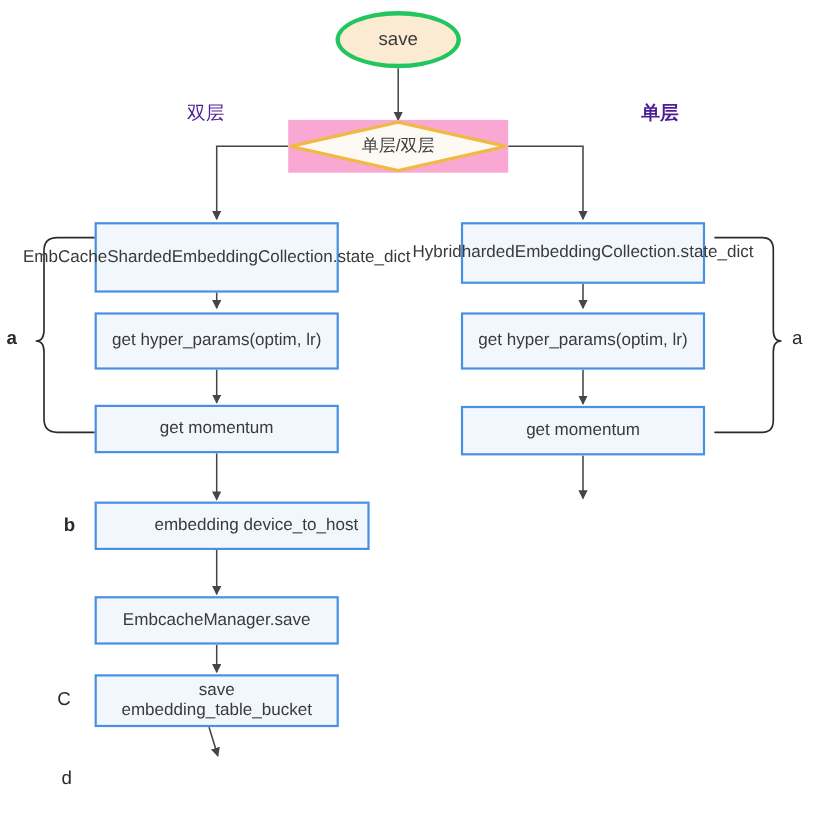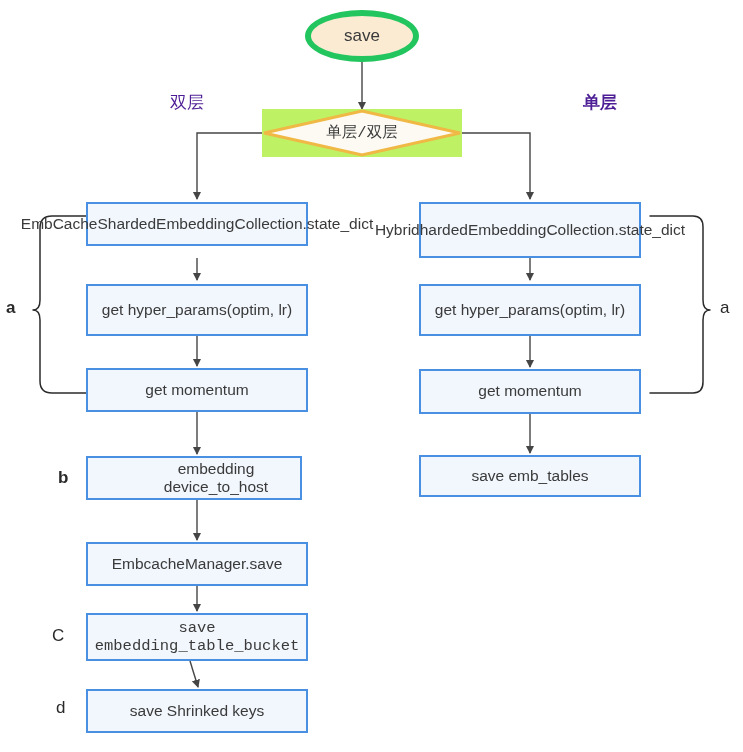--- a/index.html
+++ b/index.html
@@ -41,32 +41,31 @@
   .node-proc {
     background: #f2f7fd;
     border: 2px solid #4a90e2;
     color: #3a3a3a;
     font-size: 15.5px;
   }
   .node-proc .lbl { padding: 0 4px; }
 
   .node-start {
     background: #faebd2;
-    border: 6px solid #22c55e;
+    border: 4px solid #22c55e;
     border-radius: 50%;
     color: #3a3a3a;
     font-size: 17px;
   }
 
   .node-decision {
-    background: #bef264;
+    background: #f9a8d4;
     color: #3a3a3a;
     font-size: 15.5px;
     border: none;
-    font-family: Liberation Mono, monospace;
   }
   .diamond-shape {
     position: absolute;
     left: 0; top: 0;
     width: 100%; height: 100%;
   }
   .node-decision .lbl {
     position: relative;
     z-index: 2;
   }
@@ -159,63 +158,57 @@
   <div class="node node-decision" style="left:262px; top:109px; width:200px; height:48px;">
     <svg class="diamond-shape" viewBox="0 0 200 48" preserveAspectRatio="none" xmlns="http://www.w3.org/2000/svg">
       <polygon points="100,2 198,24 100,46 2,24" fill="#fdfaf3" stroke="#f0b844" stroke-width="3"></polygon>
     </svg>
     <span class="lbl">单层/双层</span>
   </div>
 
   <div class="free-label" style="left:170px; top:91px;">双层</div>
   <div class="free-label" style="left:583px; top:91px;font-weight:bold;">单层</div>
 
-  <div class="node node-proc" style="left:86px; top:202px; width:222px; height:44px;">
+  <div class="node node-proc" style="left:86px; top:202px; width:222px; height:64px;">
     <span class="lbl">EmbCacheShardedEmbeddingCollection.state_dict</span>
   </div>
 
   <div class="node node-proc" style="left:86px; top:284px; width:222px; height:52px;">
     <span class="lbl">get hyper_params(optim, lr)</span>
   </div>
 
   <div class="node node-proc" style="left:86px; top:368px; width:222px; height:44px;">
     <span class="lbl">get momentum</span>
   </div>
 
-  <div class="node node-proc" style="left:86px; top:456px; width:216px; height:44px;padding-left:44px;">
+  <div class="node node-proc" style="left:86px; top:456px; width:250px; height:44px;padding-left:44px;">
     <span class="lbl">embedding device_to_host</span>
   </div>
 
   <div class="node node-proc" style="left:86px; top:542px; width:222px; height:44px;justify-content:center;">
     <span class="lbl">EmbcacheManager.save</span>
   </div>
 
-  <div class="node node-proc" style="left:86px; top:613px; width:222px; height:48px;font-family:Liberation Mono, monospace;">
+  <div class="node node-proc" style="left:86px; top:613px; width:222px; height:48px;">
     <span class="lbl">save embedding_table_bucket</span>
   </div>
 
-  <div class="node node-proc" style="left:86px; top:689px; width:222px; height:44px;">
-    <span class="lbl">save Shrinked keys</span>
-  </div>
 
   <div class="node node-proc" style="left:419px; top:202px; width:222px; height:56px;">
     <span class="lbl">HybridhardedEmbeddingCollection.state_dict</span>
   </div>
 
   <div class="node node-proc" style="left:419px; top:284px; width:222px; height:52px;">
     <span class="lbl">get hyper_params(optim, lr)</span>
   </div>
 
   <div class="node node-proc" style="left:419px; top:369px; width:222px; height:45px;">
     <span class="lbl">get momentum</span>
   </div>
 
-  <div class="node node-proc" style="left:419px; top:455px; width:222px; height:42px;">
-    <span class="lbl">save emb_tables</span>
-  </div>
 
   <div class="group-label bold" style="left:6px; top:298px;">a</div>
 
   <div class="group-label" style="left:720px; top:298px;">a</div>
 
   <div class="group-label bold" style="left:58px; top:468px;">b</div>
 
   <div class="group-label" style="left:52px; top:626px;">C</div>
 
   <div class="group-label" style="left:56px; top:698px;">d</div>

